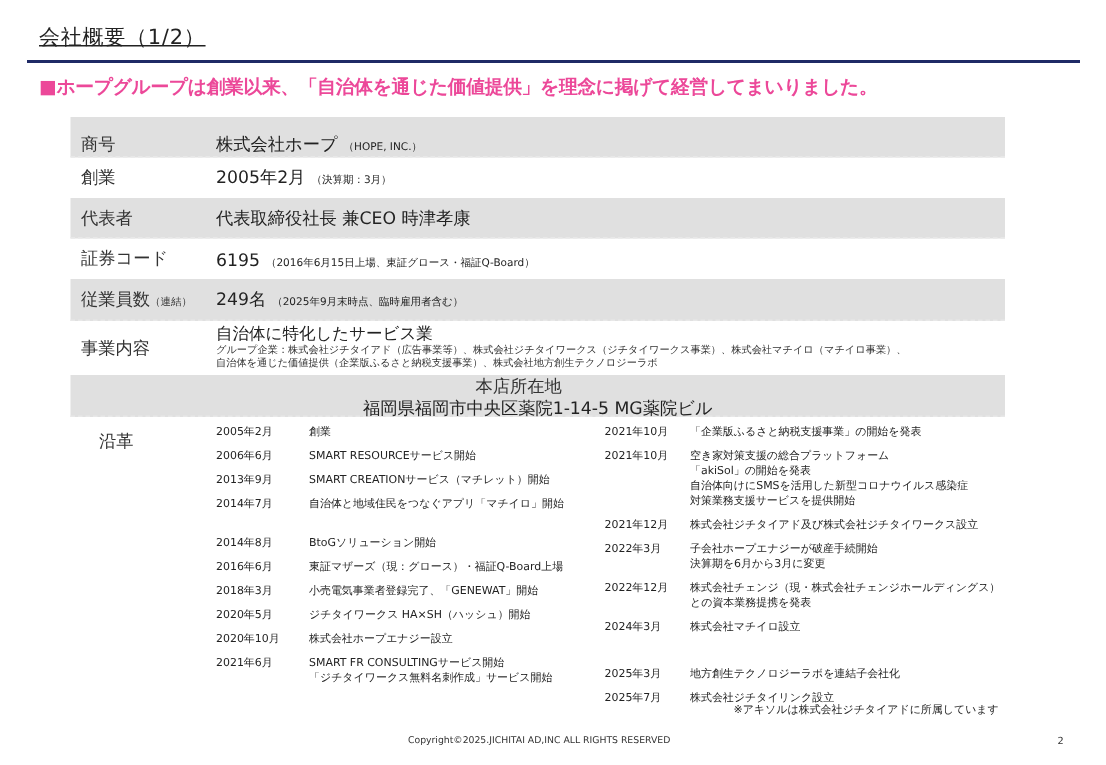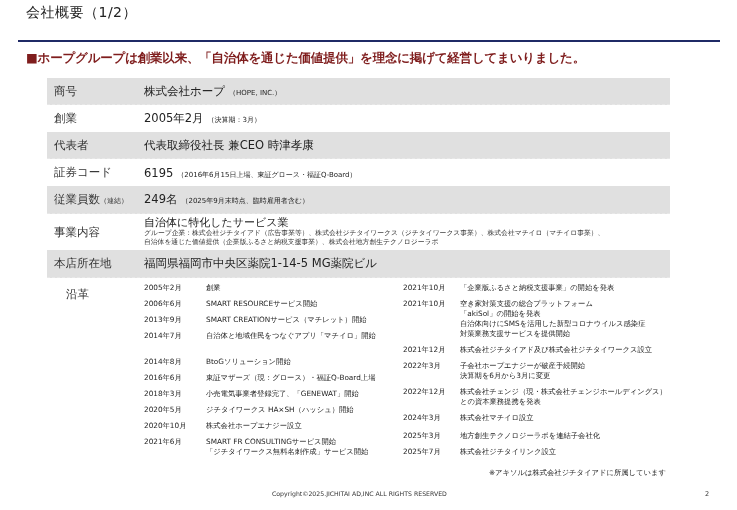--- a/index.html
+++ b/index.html
@@ -1,29 +1,29 @@
 <!DOCTYPE html>
 <html><head>
 <meta charset="utf-8">
 <style>
   * { box-sizing: border-box; margin: 0; padding: 0; }
   html, body { width: 737px; height: 510px; background: #ffffff; overflow: hidden; }
   body { font-family: "DejaVu Sans", "Liberation Sans", sans-serif; color: #222; position: relative; }
-  .page-title { position: absolute; left: 26px; top: 4px; font-size: 14px; color: #222; letter-spacing: 0.5px; }
+  .page-title { position: absolute; left: 26px; top: 16px; font-size: 14px; color: #222; letter-spacing: 0.5px; text-decoration: underline; }
   .title-rule { position: absolute; left: 18px; top: 40px; width: 702px; height: 2px; background: #1f2a66; }
-  .lead { position: absolute; left: 26px; top: 50px; font-size: 12.5px; font-weight: bold; color: #7f1d1d; white-space: nowrap; letter-spacing: -0.2px; }
+  .lead { position: absolute; left: 26px; top: 50px; font-size: 12.5px; font-weight: bold; color: #ec4899; white-space: nowrap; letter-spacing: -0.2px; }
   .table { position: absolute; left: 47px; top: 78px; width: 623px; }
   .row { display: flex; align-items: center; width: 100%; }
   .row.gray { background: #e0e0e0; border-bottom: 1px dashed #e8e8e8; }
   .row .label { width: 97px; padding-left: 7px; font-size: 11.5px; color: #333; white-space: nowrap; }
   .row .label small { font-size: 7px; }
   .row .value { flex: 1; font-size: 11.5px; color: #222; white-space: nowrap; }
   .row .value small { font-size: 7px; margin-left: 4px; }
-  .r1 { height: 27px; } .r2 { height: 27px; } .r3 { height: 27px; } .r4 { height: 27px; }
-  .r5 { height: 28px; } .r6 { height: 36px; } .r7 { height: 28px; }
+  .r1 { height: 27px; align-items: flex-end; } .r2 { height: 27px; } .r3 { height: 27px; } .r4 { height: 27px; }
+  .r5 { height: 28px; } .r6 { height: 36px; } .r7 { height: 28px; flex-direction: column; }
   .biz-main { font-size: 11px; line-height: 12px; }
   .biz-sub { font-size: 6.8px; line-height: 9px; color: #333; }
   .history-label { position: absolute; left: 66px; top: 287px; font-size: 11.5px; color: #333; }
   .hist-col { position: absolute; }
   .hist-left { left: 144px; top: 283px; width: 250px; }
   .hist-right { left: 403px; top: 283px; width: 300px; }
   .hist-item { display: flex; font-size: 7.3px; line-height: 10px; color: #222; }
   .hist-item .date { width: 62px; flex-shrink: 0; white-space: nowrap; }
   .hist-right .hist-item .date { width: 57px; }
   .hist-item .event { white-space: nowrap; }
@@ -168,21 +168,21 @@
         <div>決算期を6月から3月に変更</div>
       </div>
     </div>
   <div class="hist-item" style="margin-bottom:6px">
       <div class="date">2022年12月</div>
       <div class="event">
         <div>株式会社チェンジ（現・株式会社チェンジホールディングス）</div>
         <div>との資本業務提携を発表</div>
       </div>
     </div>
-  <div class="hist-item" style="margin-bottom:8px">
+  <div class="hist-item" style="margin-bottom:21px">
       <div class="date">2024年3月</div>
       <div class="event">
         <div>株式会社マチイロ設立</div>
       </div>
     </div>
   <div class="hist-item" style="margin-bottom:6px">
       <div class="date">2025年3月</div>
       <div class="event">
         <div>地方創生テクノロジーラボを連結子会社化</div>
       </div>

